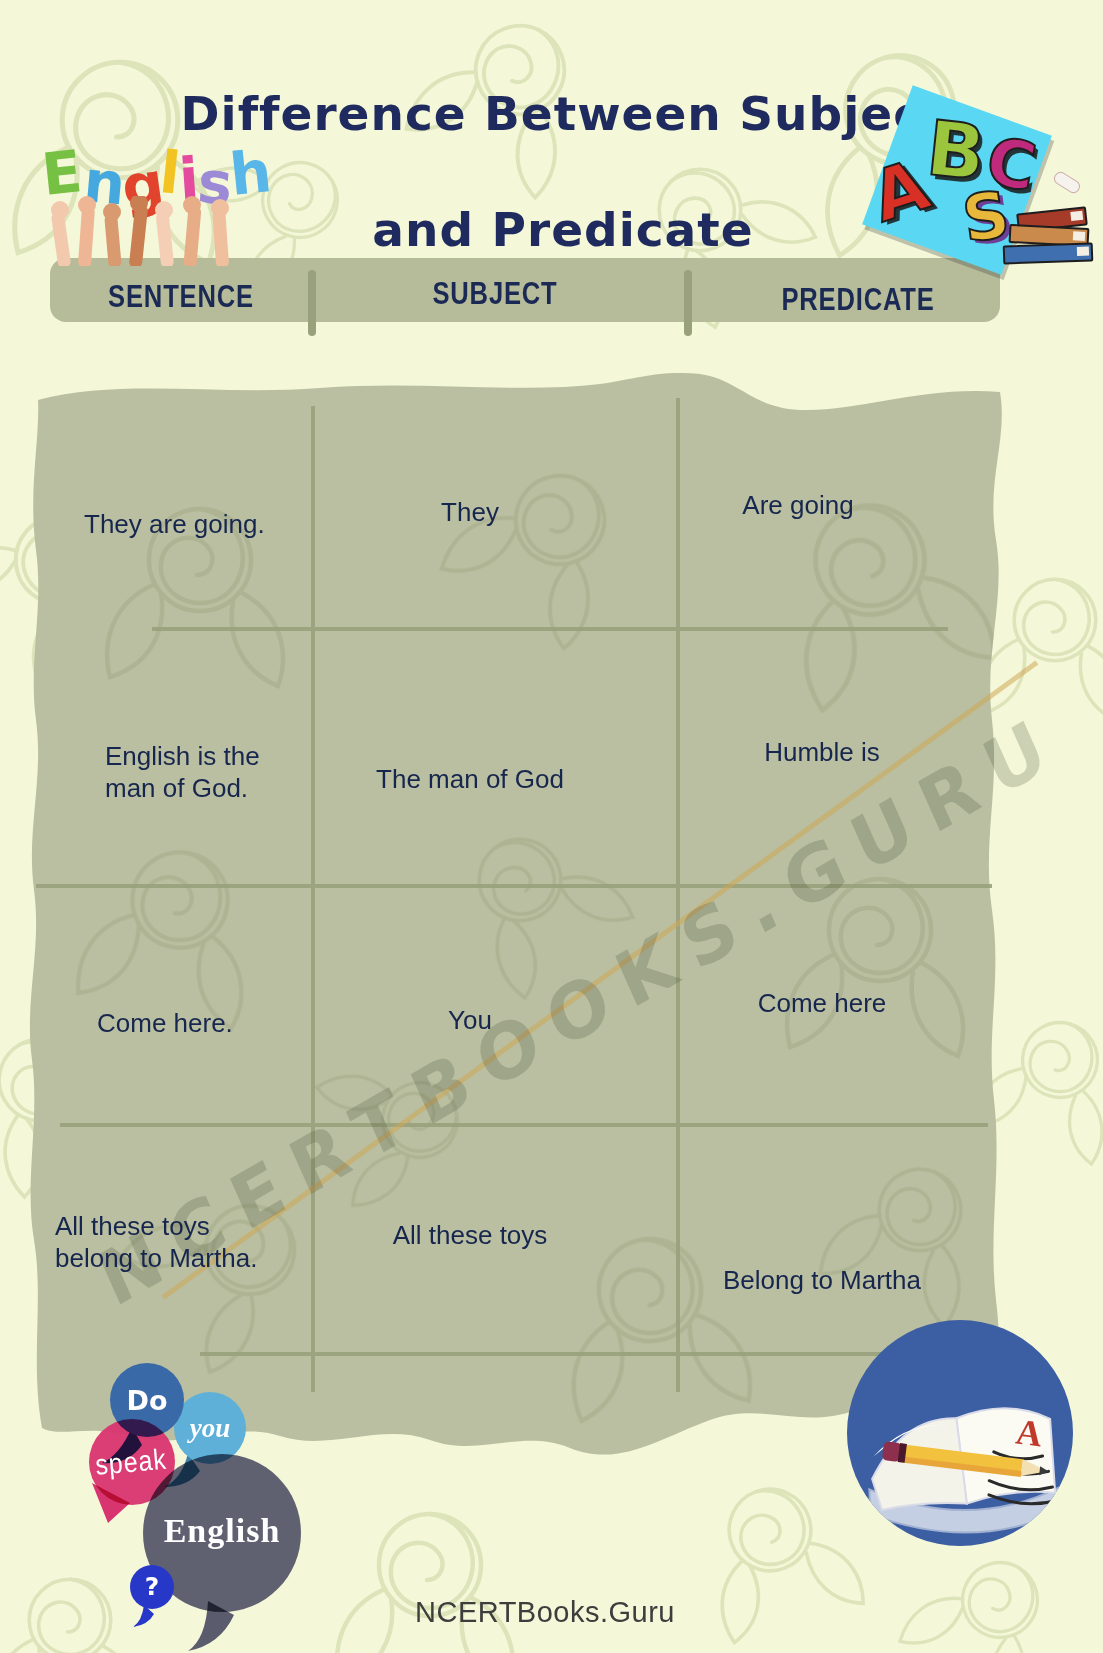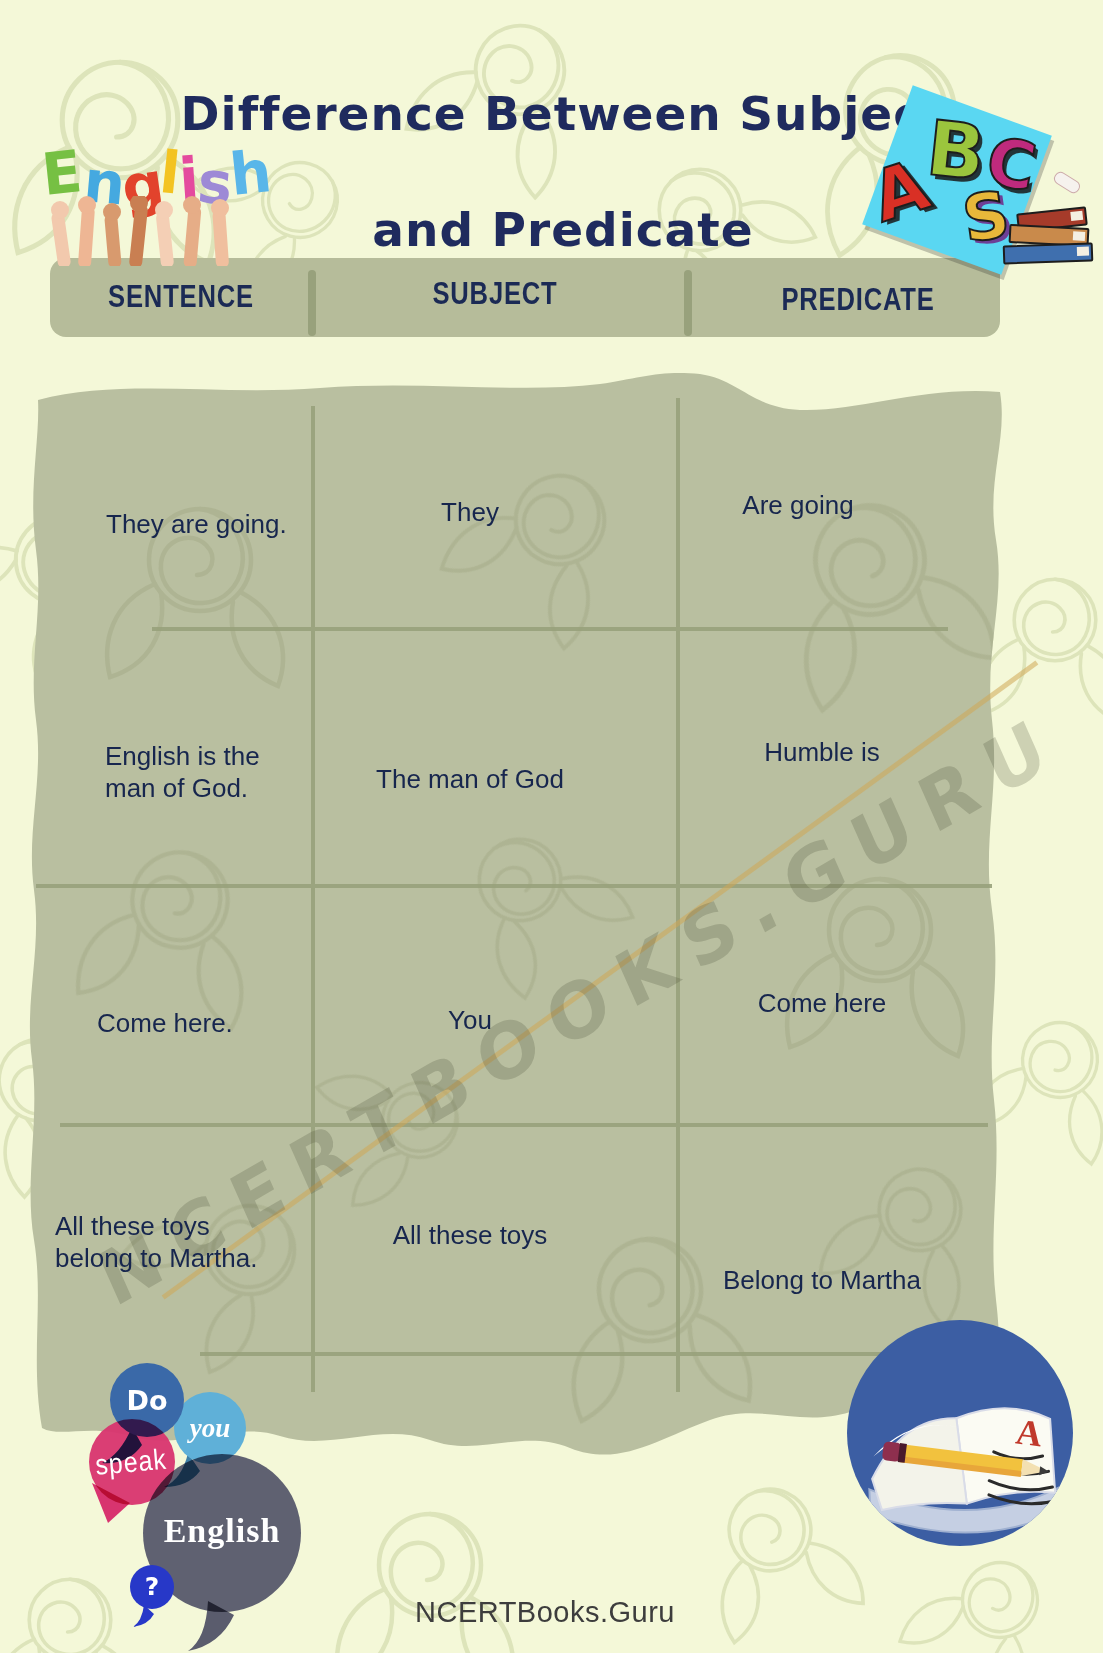--- a/index.html
+++ b/index.html
@@ -41,21 +41,21 @@
   .al.a3{left:118px;top:92px;  font-size:64px; color:#e8b83a; text-shadow:4px 4px 0 #6d3f96; transform:rotate(-8deg);}
   .chalk{position:absolute; left:208px; top:88px; width:26px; height:11px; background:#f6f2ee; border:1px solid #caa; border-radius:6px; transform:rotate(32deg);}
   .books{position:absolute; left:158px; top:122px; width:90px; height:58px;}
   .bk{position:absolute; height:15px; border:2px solid #1d1d1d; border-radius:2px;}
   .bk.b0{left:14px; top:0;  width:66px; background:#a63b2a; transform:rotate(-6deg);}
   .bk.b1{left:6px;  top:16px;width:76px; background:#c98a4b; transform:rotate(3deg);}
   .bk.b2{left:0;    top:34px;width:86px; background:#3f6fae; transform:rotate(-2deg);}
   .bk::after{content:""; position:absolute; right:2px; top:2px; width:12px; height:9px; background:#f4efe2;}
 
   
-  .header-bar{position:absolute; left:50px; top:258px; width:950px; height:79px; background:#b6bc9a; border-radius:16px; z-index:4;text-align:center;}
+  .header-bar{position:absolute; left:50px; top:258px; width:950px; height:64px; background:#b6bc9a; border-radius:16px; z-index:4;text-align:center;}
   .hcol{position:absolute; transform:translate(-50%,-50%) scaleX(0.8); white-space:nowrap;
         font-family:"Liberation Sans", sans-serif; font-weight:bold; font-size:32px;
         letter-spacing:1px; color:#1b2a55;}
   .hdiv{position:absolute; top:12px; width:8px; height:66px; background:#98a17c; border-radius:4px;}
 
   
   .goldline{position:absolute; left:600px; top:980px; width:1080px; height:5px;
             background:rgba(207,168,85,.55); transform:translate(-50%,-50%) rotate(-36deg); z-index:2;}
   .watermark{position:absolute; left:580px; top:1009px; z-index:2; white-space:nowrap;
              transform:translate(-50%,-50%) rotate(-30deg) skewX(-6deg);
@@ -202,21 +202,21 @@
   </div>
 
   <div class="header-bar">
     <div class="hcol" style="left:131px; top:38px;">SENTENCE</div>
     <div class="hdiv" style="left:258px;"></div>
     <div class="hcol" style="left:445px; top:35px;">SUBJECT</div>
     <div class="hdiv" style="left:634px;"></div>
     <div class="hcol" style="left:808px; top:41px;">PREDICATE</div>
   </div>
 
-  <div class="cell" style="left:106px; top:508px;text-align:right;">They are going.</div>
+  <div class="cell" style="left:84px; top:508px;text-align:right;">They are going.</div>
   <div class="cell ctr" style="left:470px; top:512px;">They</div>
   <div class="cell ctr" style="left:798px; top:505px;">Are going</div>
 
   <div class="cell" style="left:105px; top:740px;">
     <div>English is the</div>
     <div>man of God.</div>
   </div>
   <div class="cell ctr" style="left:470px; top:779px;">The man of God</div>
   <div class="cell ctr" style="left:822px; top:752px;">Humble is</div>
 

